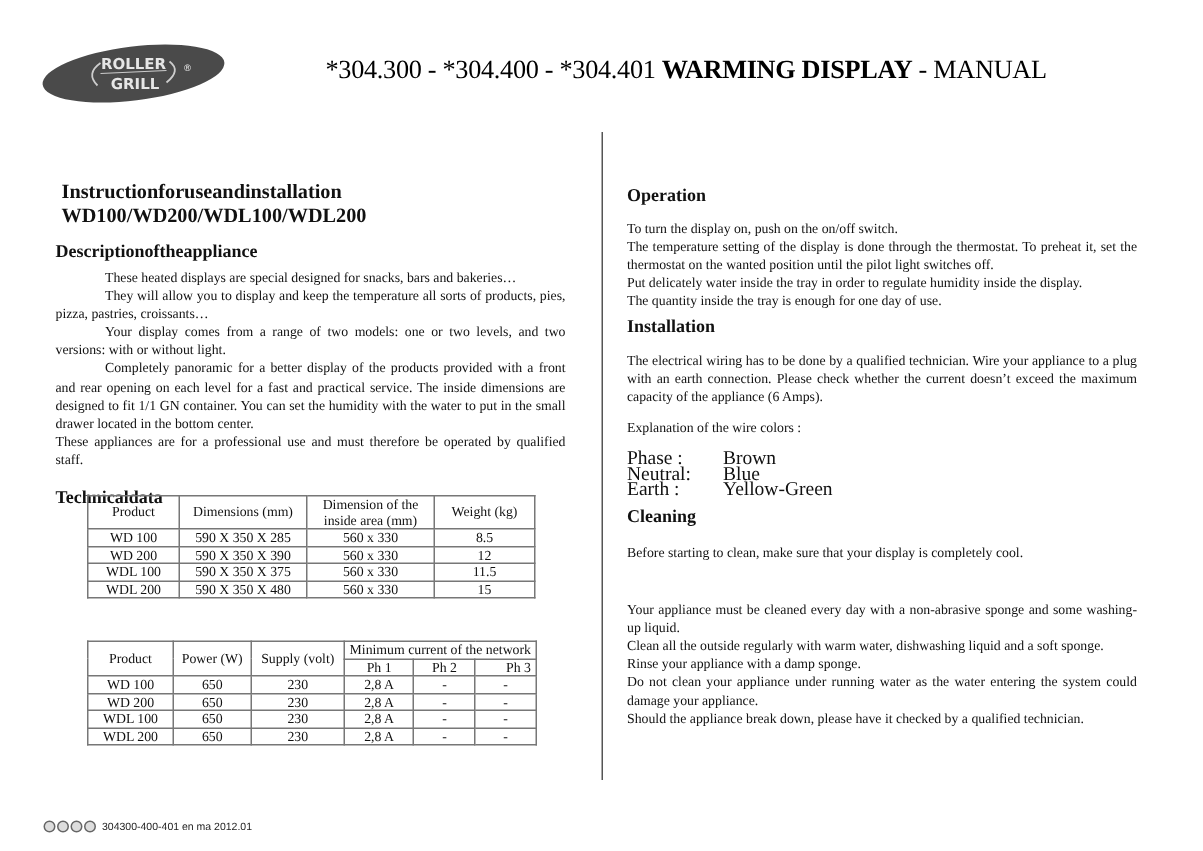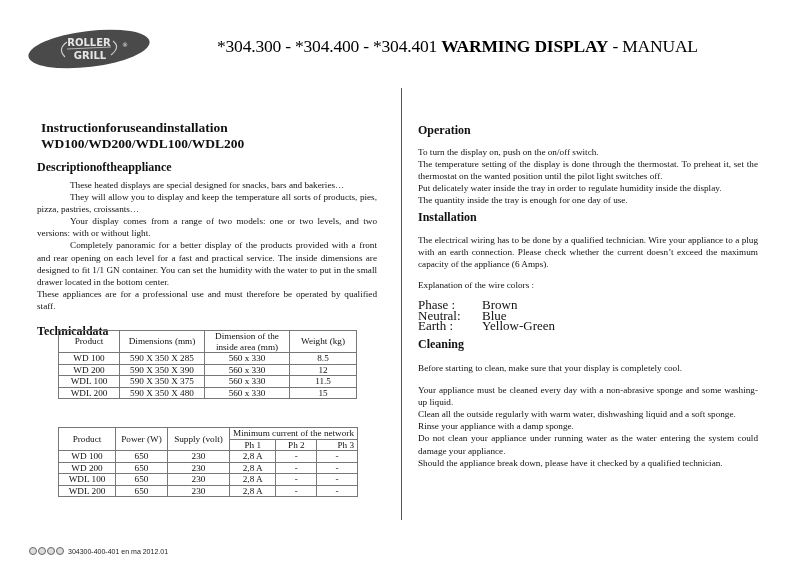--- a/index.html
+++ b/index.html
@@ -170,21 +170,21 @@
     <div class="wire-row">
         <span class="k">Earth :</span>
         <span>Yellow-Green</span>
       </div>
   </div>
 </div>
 
 <div class="right" style="top:337px;">
   <h3 class="section-h">Cleaning</h3>
   <p class="para" style="margin-top:10px;">Before starting to clean, make sure that your display is completely cool.</p>
-  <div style="margin-top:10px;font-family:Liberation Serif, serif;">
+  <div style="margin-top:26px;font-family:Liberation Serif, serif;">
     <p class="para">Your appliance must be cleaned every day with a non-abrasive sponge and some washing-up liquid.</p>
     <p class="para">Clean all the outside regularly with warm water, dishwashing liquid and a soft sponge.</p>
     <p class="para">Rinse your appliance with a damp sponge.</p>
     <p class="para">Do not clean your appliance under running water as the water entering the system could damage your appliance.</p>
     <p class="para">Should the appliance break down, please have it checked by a qualified technician.</p>
   </div>
 </div>
 
 <div class="footer">
   <span class="footer-icons">

